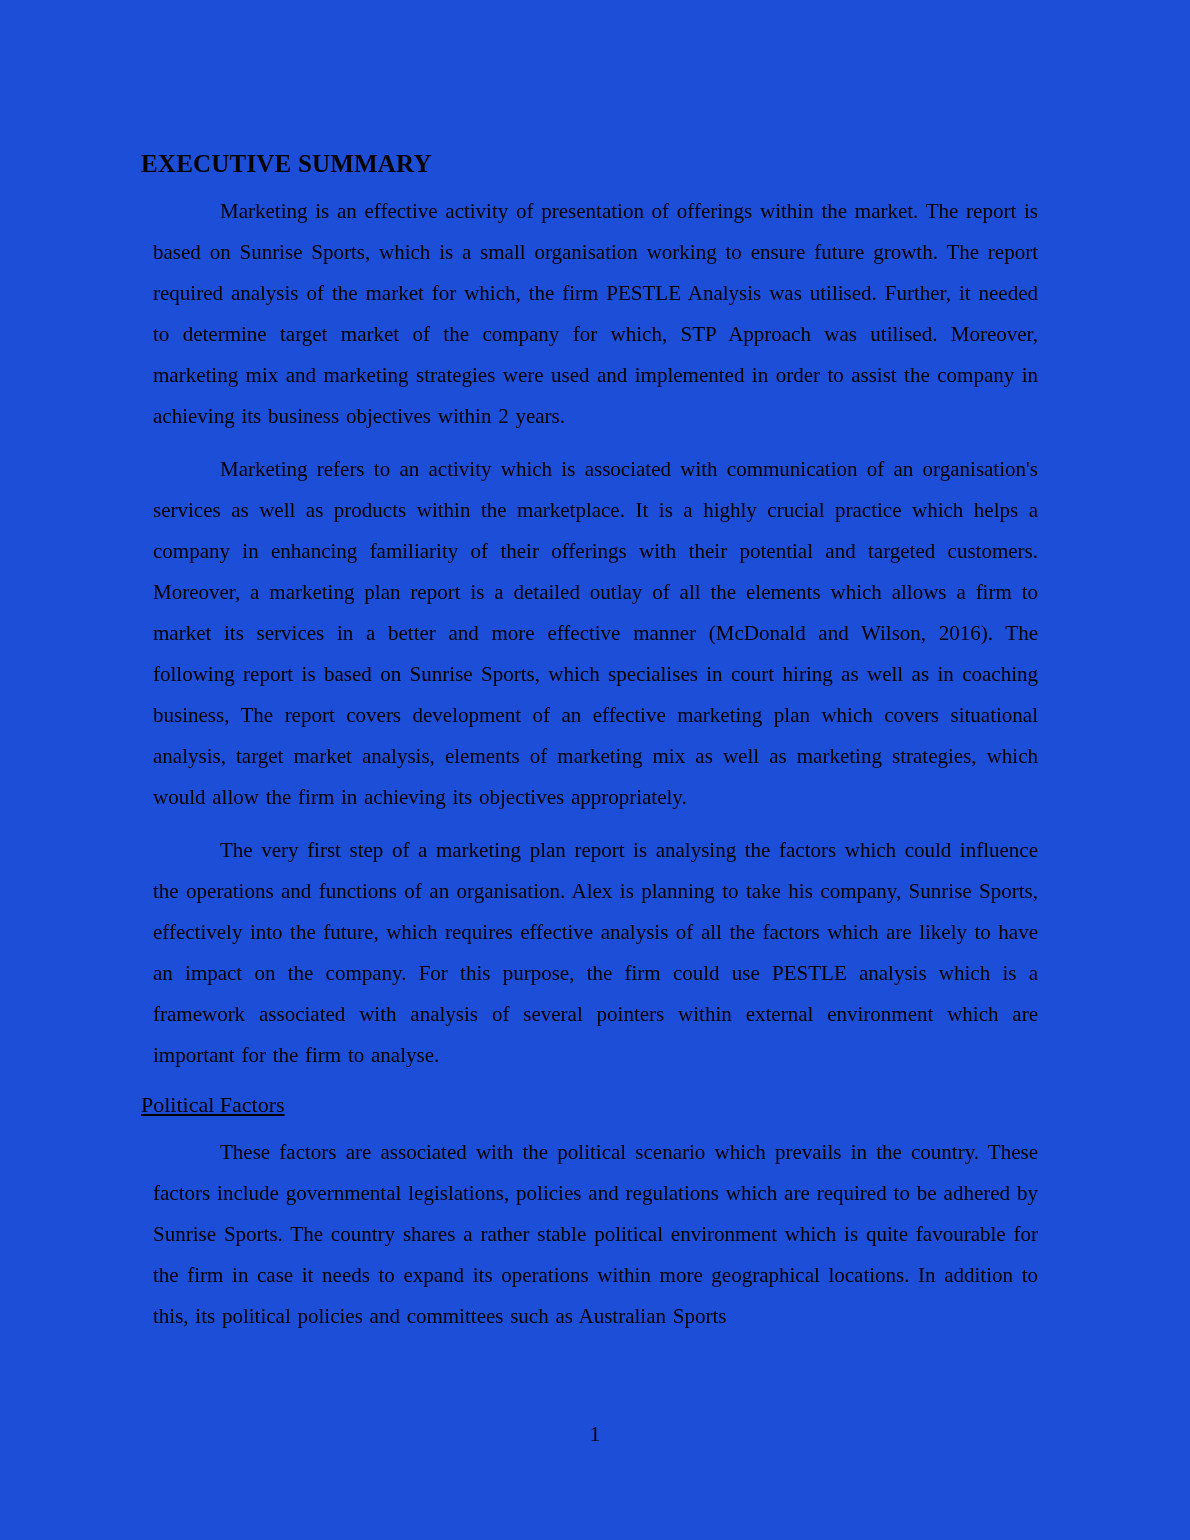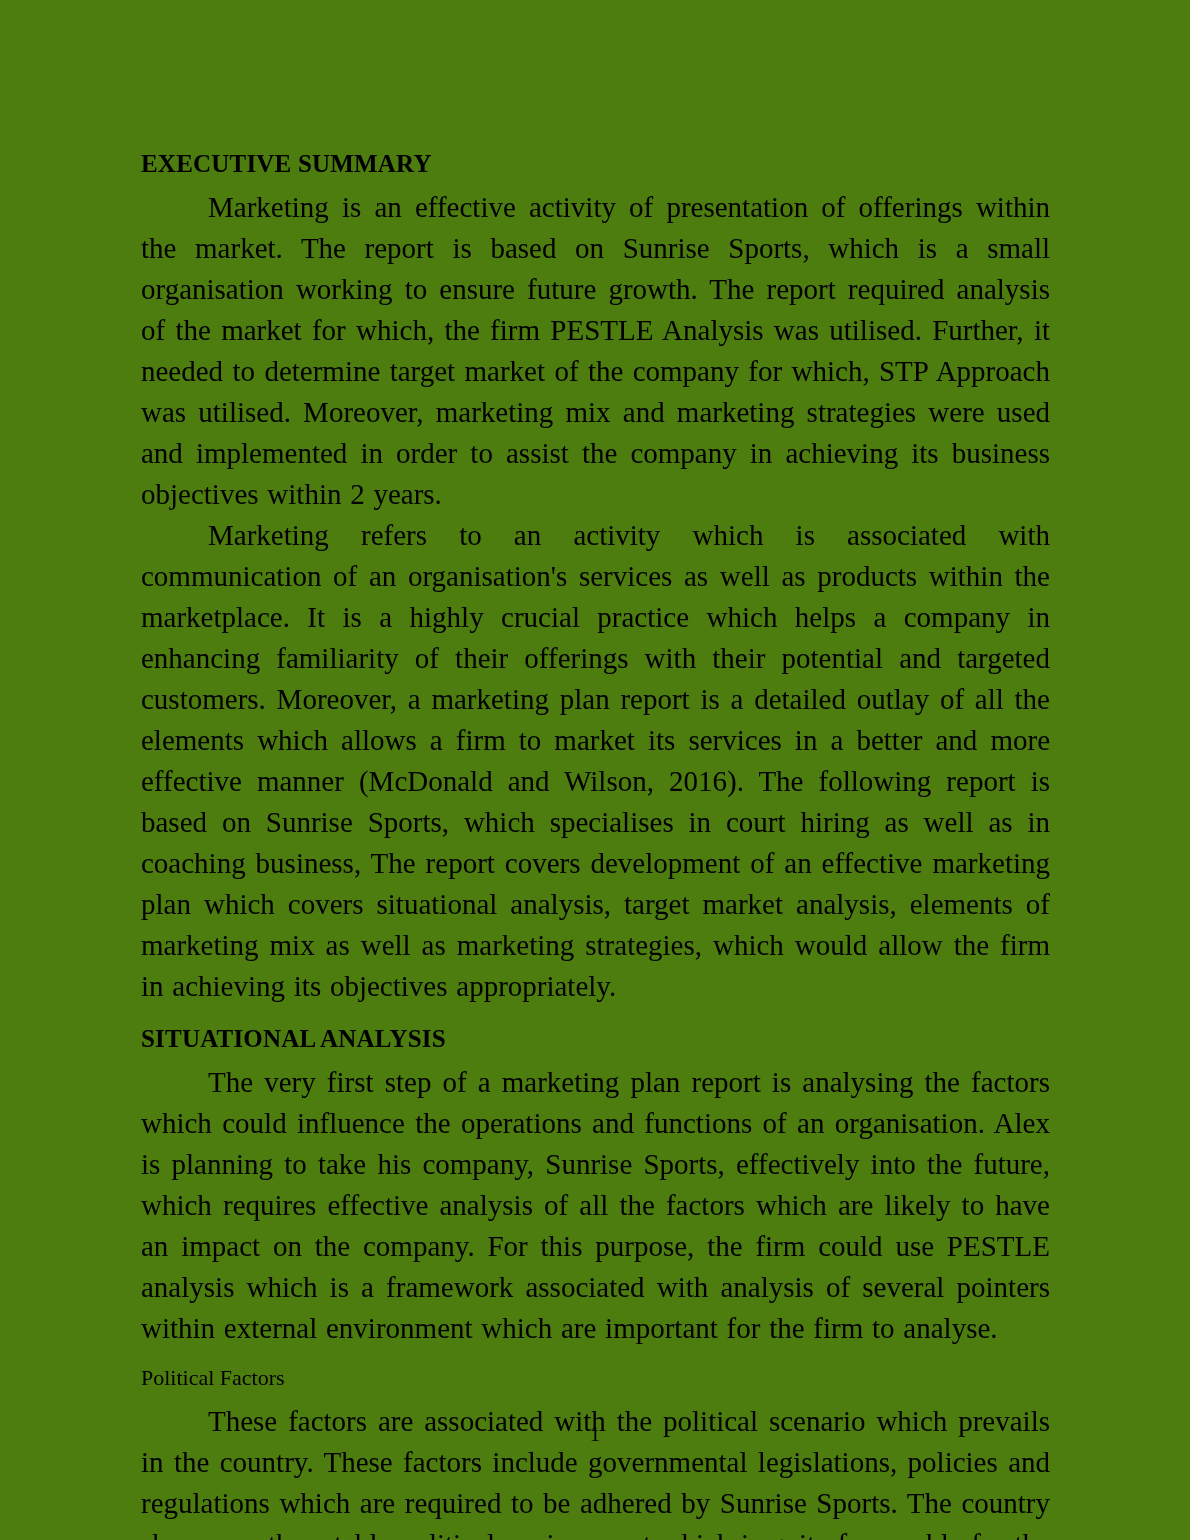--- a/index.html
+++ b/index.html
@@ -13,43 +13,44 @@
     position: relative;
     overflow: hidden;
     font-family: "Liberation Serif", "DejaVu Serif", serif;
     color: #000000;
   }
   .page {
     box-sizing: border-box;
     width: 1190px;
     height: 1540px;
     padding: 149px 140px 14px 141px;
-    background: #4d7c0f;
+    background: #1d4ed8;
   }
   .doc-section { margin: 0; }
   .doc-heading {
     font-size: 25px;
     font-weight: bold;
     line-height: 30px;
     margin: 17px 0 8px 0;
     letter-spacing: 0.2px;
   }
   .doc-section:first-child .doc-heading { margin-top: 0; }
   .doc-subheading {
     font-size: 22px;
     font-weight: normal;
     line-height: 30px;
+    text-decoration: underline;
     margin: 14px 0 8px 0;
   }
   .doc-paragraph {
-    font-size: 29px;
+    font-size: 21px;
     line-height: 41px;
     text-align: justify;
     text-indent: 67px;
-    margin: 0;
+    margin: 12px;
     word-spacing: 1.5px;
   }
   .page-footer {
     position: absolute;
     left: 0;
     top: 1420px;
     width: 1190px;
     text-align: center;
     font-size: 21px;
     line-height: 28px;
@@ -63,21 +64,20 @@
   <section class="doc-section">
     <h1 class="doc-heading">EXECUTIVE SUMMARY</h1>
     <p class="doc-paragraph">Marketing is an effective activity of presentation of offerings within the market. The report is based on Sunrise Sports, which is a small organisation working to ensure future growth. The report required analysis of the market for which, the firm PESTLE Analysis was utilised. Further, it needed to determine target market of the company for which, STP Approach was utilised. Moreover, marketing mix and marketing strategies were used and implemented in order to assist the company in achieving its business objectives within 2 years.</p>
   </section>
 
   <section class="doc-section">
     <p class="doc-paragraph">Marketing refers to an activity which is associated with communication of an organisation's services as well as products within the marketplace. It is a highly crucial practice which helps a company in enhancing familiarity of their offerings with their potential and targeted customers. Moreover, a marketing plan report is a detailed outlay of all the elements which allows a firm to market its services in a better and more effective manner (McDonald and Wilson, 2016). The following report is based on Sunrise Sports, which specialises in court hiring as well as in coaching business, The report covers development of an effective marketing plan which covers situational analysis, target market analysis, elements of marketing mix as well as marketing strategies, which would allow the firm in achieving its objectives appropriately.</p>
   </section>
 
   <section class="doc-section">
-    <h1 class="doc-heading">SITUATIONAL ANALYSIS</h1>
     <p class="doc-paragraph">The very first step of a marketing plan report is analysing the factors which could influence the operations and functions of an organisation. Alex is planning to take his company, Sunrise Sports, effectively into the future, which requires effective analysis of all the factors which are likely to have an impact on the company. For this purpose, the firm could use PESTLE analysis which is a framework associated with analysis of several pointers within external environment which are important for the firm to analyse.</p>
   </section>
 
   <section class="doc-section">
     <h2 class="doc-subheading">Political Factors</h2>
     <p class="doc-paragraph">These factors are associated with the political scenario which prevails in the country. These factors include governmental legislations, policies and regulations which are required to be adhered by Sunrise Sports. The country shares a rather stable political environment which is quite favourable for the firm in case it needs to expand its operations within more geographical locations. In addition to this, its political policies and committees such as Australian Sports</p>
   </section>
 
   <div class="page-footer">1</div>
 

